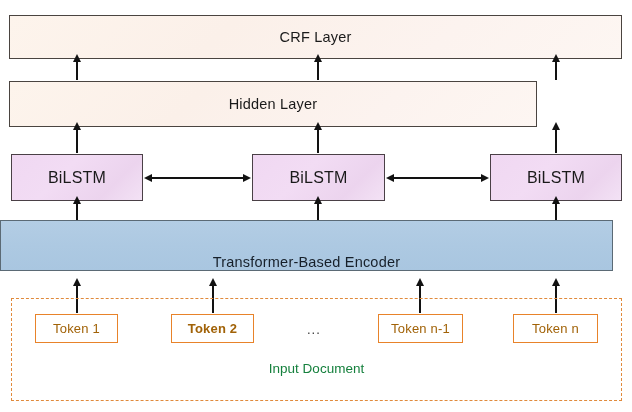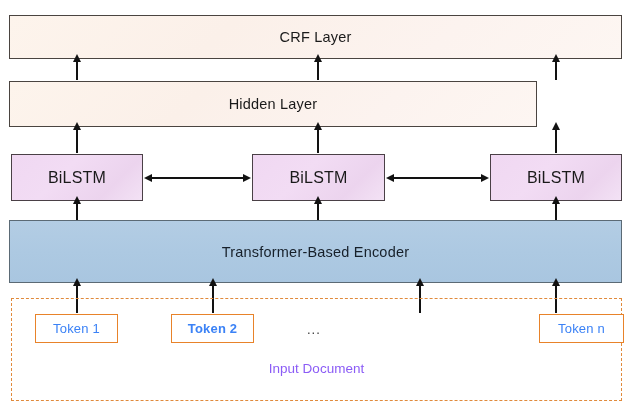--- a/index.html
+++ b/index.html
@@ -48,28 +48,28 @@
     position: absolute;
     box-sizing: border-box;
     border: 1.4px dashed #e08a3c;
     background: transparent;
   }
   .doc-label {
     position: absolute;
     width: 100%;
     text-align: center;
     font-size: 13.5px;
-    color: #8b5cf6;
+    color: #15803d;
   }
   
   .token {
     border: 1.5px solid #e8832a;
     background: #ffffff;
     font-size: 13px;
-    color: #3b82f6;
+    color: #a16207;
   }
   .ellipsis {
     position: absolute;
     font-size: 13px;
     color: #3a3a3a;
     letter-spacing: 1px;
   }
   
   .v-arrow {
     position: absolute;
@@ -148,21 +148,21 @@
     <span>BiLSTM</span>
   </div>
 
   <div class="h-arrow" style="left:151px; top:177px; width:93px;"></div>
   <div class="h-arrow" style="left:393px; top:177px; width:89px;"></div>
 
   <div class="v-arrow" style="left:76px; top:203px; height:17px;"></div>
   <div class="v-arrow" style="left:317px; top:203px; height:17px;"></div>
   <div class="v-arrow" style="left:555px; top:203px; height:17px;"></div>
 
-  <div class="box encoder" style="left:9px; top:220px; width:613px; height:63px;">
+  <div class="box encoder" style="left:0; top:220px; width:613px; height:51px;align-items:flex-end;">
     <span>Transformer-Based Encoder</span>
   </div>
 
   <div class="v-arrow" style="left:76px; top:285px; height:28px;"></div>
   <div class="v-arrow" style="left:212px; top:285px; height:28px;"></div>
   <div class="v-arrow" style="left:419px; top:285px; height:28px;"></div>
   <div class="v-arrow" style="left:555px; top:285px; height:28px;"></div>
 
   <div class="doc-frame" style="left:11px; top:298px; width:611px; height:103px;">
     <div class="doc-label" style="top:62px;">Input Document</div>
@@ -171,18 +171,21 @@
   <div class="box token" style="left:35px; top:314px; width:83px; height:29px;">
     <span>Token 1</span>
   </div>
 
   <div class="box token" style="left:171px; top:314px; width:83px; height:29px;font-weight:bold;">
     <span>Token 2</span>
   </div>
 
   <div class="ellipsis" style="left:307px; top:322px;">...</div>
 
+  <div class="box token" style="left:378px; top:314px; width:85px; height:29px;">
+    <span>Token n-1</span>
+  </div>
 
-  <div class="box token" style="left:513px; top:314px; width:85px; height:29px;margin-left:26px;">
+  <div class="box token" style="left:513px; top:314px; width:85px; height:29px;">
     <span>Token n</span>
   </div>
 
 </div>
 
 </body></html>

